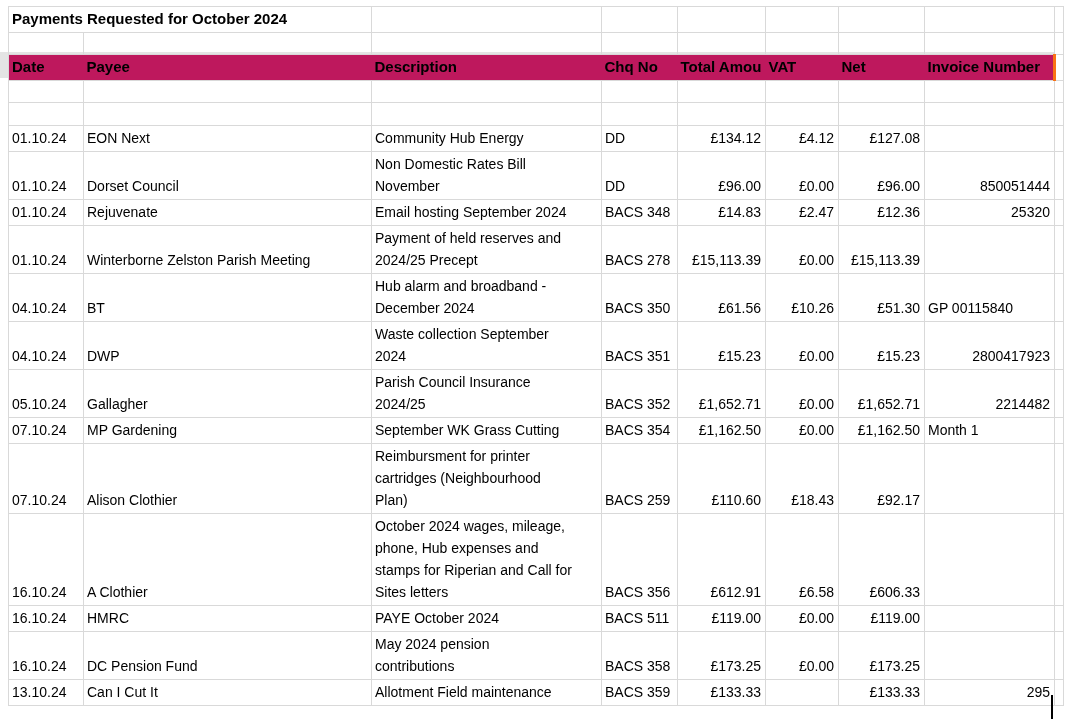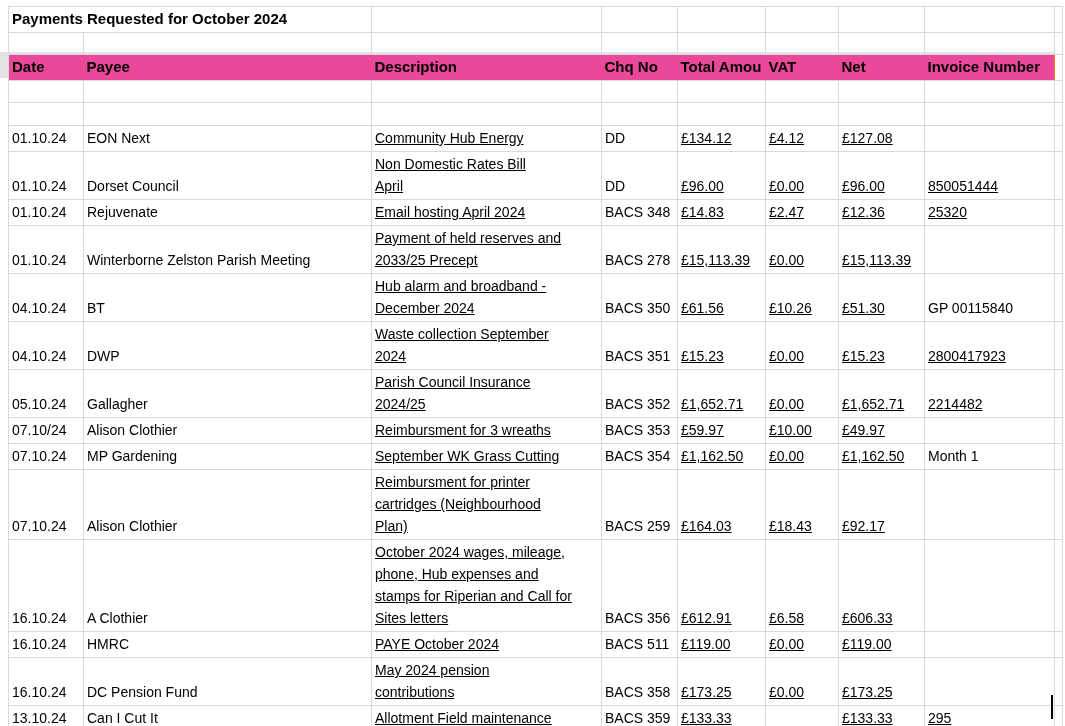--- a/index.html
+++ b/index.html
@@ -30,33 +30,33 @@
     border-right: 1px solid #d9d9d9;
     border-bottom: 1px solid #d9d9d9;
     vertical-align: bottom;
     padding: 1px 4px 2px 3px;
     line-height: 22px;
     overflow: hidden;
     font-weight: normal;
     text-align: left;
   }
   tr.hdr th {
-    background: #ec4899;
+    background: #be185d;
     font-weight: bold;
     font-size: 15px;
     border-right: none;
     vertical-align: middle;
     white-space: nowrap;
   }
-  tr.hdr th.hdr-last { border-right: 1px solid #f97316; }
+  tr.hdr th.hdr-last { border-right: 3px solid #f97316; }
   .l { text-align: left; }
-  .r { text-align: left; text-decoration: underline; }
+  .r { text-align: right; }
   .b { font-weight: bold; }
   .title-cell { font-size: 15px; white-space: nowrap; vertical-align: middle; }
-  .desc { white-space: pre-line; text-decoration: underline; }
+  .desc { white-space: pre-line; }
   .page-break-marker {
     position: absolute; left: 1051px; top: 695px;
     width: 2px; height: 24px; background: #000;
   }
 </style>
 </head>
 <body>
 
 <div class="sheet">
   <div class="header-strip"></div>
@@ -136,44 +136,44 @@
           <td class="r">£134.12</td>
           <td class="r">£4.12</td>
           <td class="r">£127.08</td>
           <td class="r"></td>
           <td></td>
         </tr>
         <tr style="height: 46px;">
           <td class="l">01.10.24</td>
           <td class="l">Dorset Council</td>
           <td class="l desc">Non Domestic Rates Bill
-April</td>
+November</td>
           <td class="l">DD</td>
           <td class="r">£96.00</td>
           <td class="r">£0.00</td>
           <td class="r">£96.00</td>
           <td class="r">850051444</td>
           <td></td>
         </tr>
         <tr style="height: 23px;">
           <td class="l">01.10.24</td>
           <td class="l">Rejuvenate</td>
-          <td class="l desc">Email hosting April 2024</td>
+          <td class="l desc">Email hosting September 2024</td>
           <td class="l">BACS 348</td>
           <td class="r">£14.83</td>
           <td class="r">£2.47</td>
           <td class="r">£12.36</td>
           <td class="r">25320</td>
           <td></td>
         </tr>
         <tr style="height: 46px;">
           <td class="l">01.10.24</td>
           <td class="l">Winterborne Zelston Parish Meeting</td>
           <td class="l desc">Payment of held reserves and
-2033/25 Precept</td>
+2024/25 Precept</td>
           <td class="l">BACS 278</td>
           <td class="r">£15,113.39</td>
           <td class="r">£0.00</td>
           <td class="r">£15,113.39</td>
           <td class="r"></td>
           <td></td>
         </tr>
         <tr style="height: 46px;">
           <td class="l">04.10.24</td>
           <td class="l">BT</td>
@@ -204,49 +204,38 @@
           <td class="l desc">Parish Council Insurance
 2024/25</td>
           <td class="l">BACS 352</td>
           <td class="r">£1,652.71</td>
           <td class="r">£0.00</td>
           <td class="r">£1,652.71</td>
           <td class="r">2214482</td>
           <td></td>
         </tr>
         <tr style="height: 23px;">
-          <td class="l">07.10/24</td>
-          <td class="l">Alison Clothier</td>
-          <td class="l desc">Reimbursment for 3 wreaths</td>
-          <td class="l">BACS 353</td>
-          <td class="r">£59.97</td>
-          <td class="r">£10.00</td>
-          <td class="r">£49.97</td>
-          <td class="r"></td>
-          <td></td>
-        </tr>
-        <tr style="height: 23px;">
           <td class="l">07.10.24</td>
           <td class="l">MP Gardening</td>
           <td class="l desc">September WK Grass Cutting</td>
           <td class="l">BACS 354</td>
           <td class="r">£1,162.50</td>
           <td class="r">£0.00</td>
           <td class="r">£1,162.50</td>
           <td class="l">Month 1</td>
           <td></td>
         </tr>
         <tr style="height: 69px;">
           <td class="l">07.10.24</td>
           <td class="l">Alison Clothier</td>
           <td class="l desc">Reimbursment for printer
 cartridges (Neighbourhood
 Plan)</td>
           <td class="l">BACS 259</td>
-          <td class="r">£164.03</td>
+          <td class="r">£110.60</td>
           <td class="r">£18.43</td>
           <td class="r">£92.17</td>
           <td class="r"></td>
           <td></td>
         </tr>
         <tr style="height: 92px;">
           <td class="l">16.10.24</td>
           <td class="l">A Clothier</td>
           <td class="l desc">October 2024 wages, mileage,
 phone, Hub expenses and

